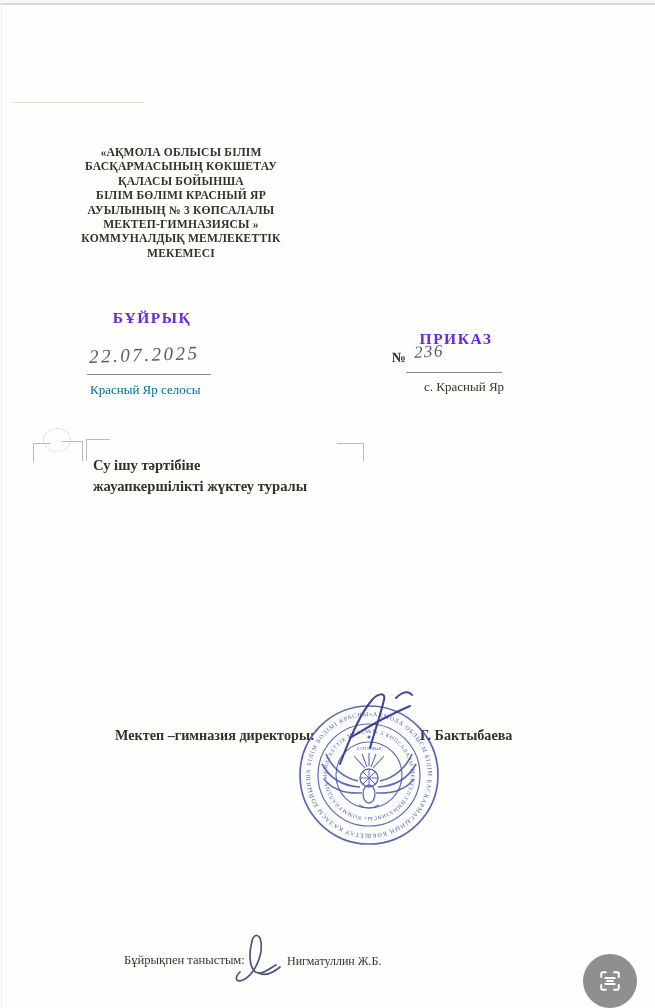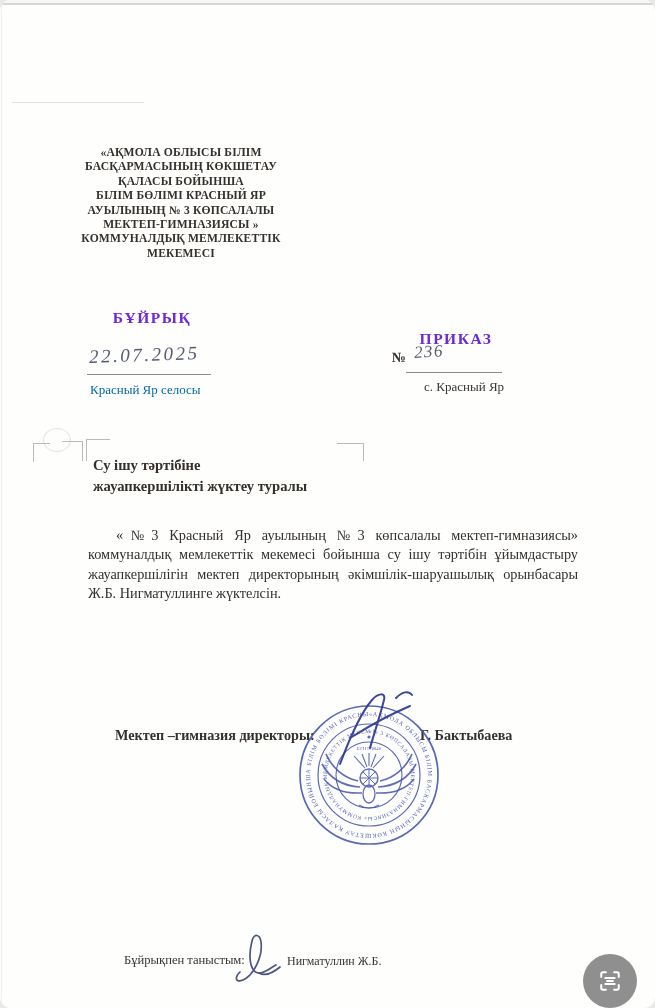--- a/index.html
+++ b/index.html
@@ -1,21 +1,20 @@
 <!DOCTYPE html>
 <html><head>
 <meta charset="utf-8">
 <style>
   html,body{margin:0;padding:0;background:#e9e9e9;}
   .screen{
     position:relative;width:655px;height:1008px;margin:0 auto;
     background:#fefefd;overflow:hidden;
     font-family:"Liberation Serif","DejaVu Serif",serif;
     color:#2f2c2a;
-    border-radius:11px;
   }
   .abs{position:absolute;}
   .top-edge{left:0;top:0;width:655px;height:3px;background:#f7f7f6;}
   .top-line{left:0;top:3px;width:655px;height:2px;background:#d6d6d6;}
   .left-edge{left:1px;top:0;width:1px;height:1008px;background:#efefec;}
   .artifact-line{left:12px;top:102px;width:132px;height:1px;background:#cfcabe;opacity:.55;}
   .artifact-circle{left:43px;top:428px;width:26px;height:22px;border:1px solid #e2dfd8;border-radius:50%;opacity:.8;}
 
   .org{width:292px;text-align:center;font-weight:bold;font-size:11.6px;line-height:14.4px;
        white-space:pre-line;letter-spacing:.2px;color:#34302c;}
@@ -100,21 +99,20 @@
   <div class="abs artifact-circle"></div>
   <div class="abs mark mark-tl m1"></div>
   <div class="abs mark mark-tr m2"></div>
   <div class="abs mark mark-tl m3"></div>
   <div class="abs mark mark-tr m4"></div>
 
   <div class="abs subject">Су ішу тәртібіне
 жауапкершілікті жүктеу туралы</div>
 
   <div class="abs body-text">
-    <p class="p2">«№3 Красный Яр ауылының №3 көпсалалы мектеп-гимназиясы» коммуналдық мемлекеттік мекемесі бойынша су ішу тәртібін ұйымдастыру жауапкершілігін мектеп директорының әкімшілік-шаруашылық орынбасары Ж.Б. Нигматуллинге жүктелсін.</p>
   </div>
 
   <div class="abs director-label">Мектеп –гимназия директоры:</div>
   <div class="abs director-name">Г. Бактыбаева</div>
 
   <svg class="abs stamp-svg" viewBox="0 0 150 165">
     <g stroke="#4454ab" fill="none" opacity="0.88">
       <circle cx="75" cy="87" r="69" stroke-width="1.7"></circle>
       <circle cx="75" cy="87" r="51" stroke-width="1.2"></circle>
       <circle cx="75" cy="87" r="33" stroke-width="1.1"></circle>

